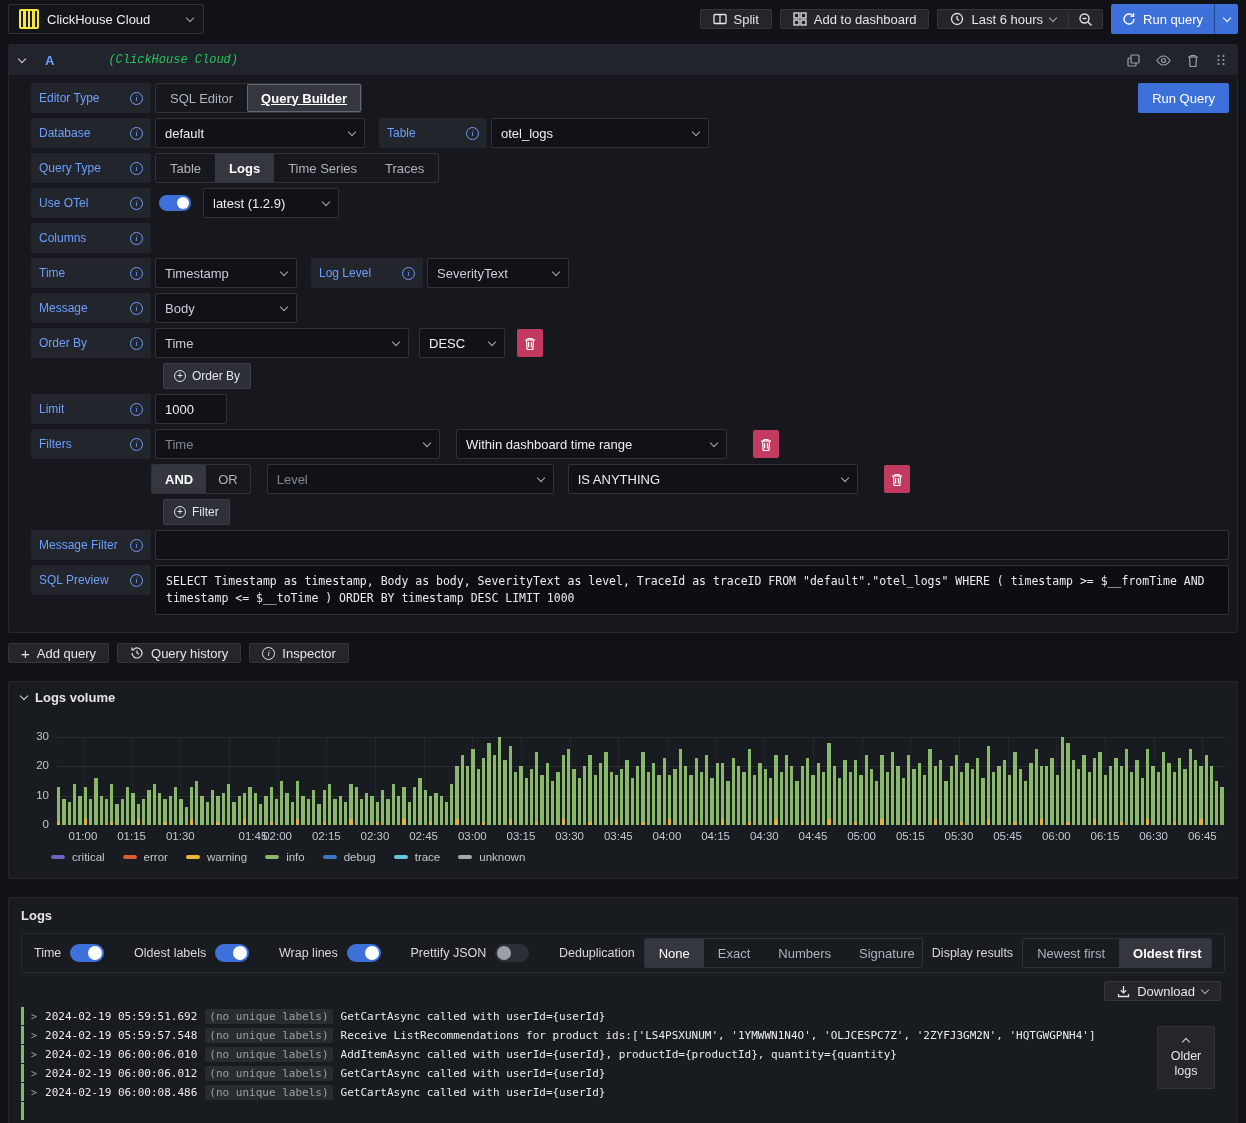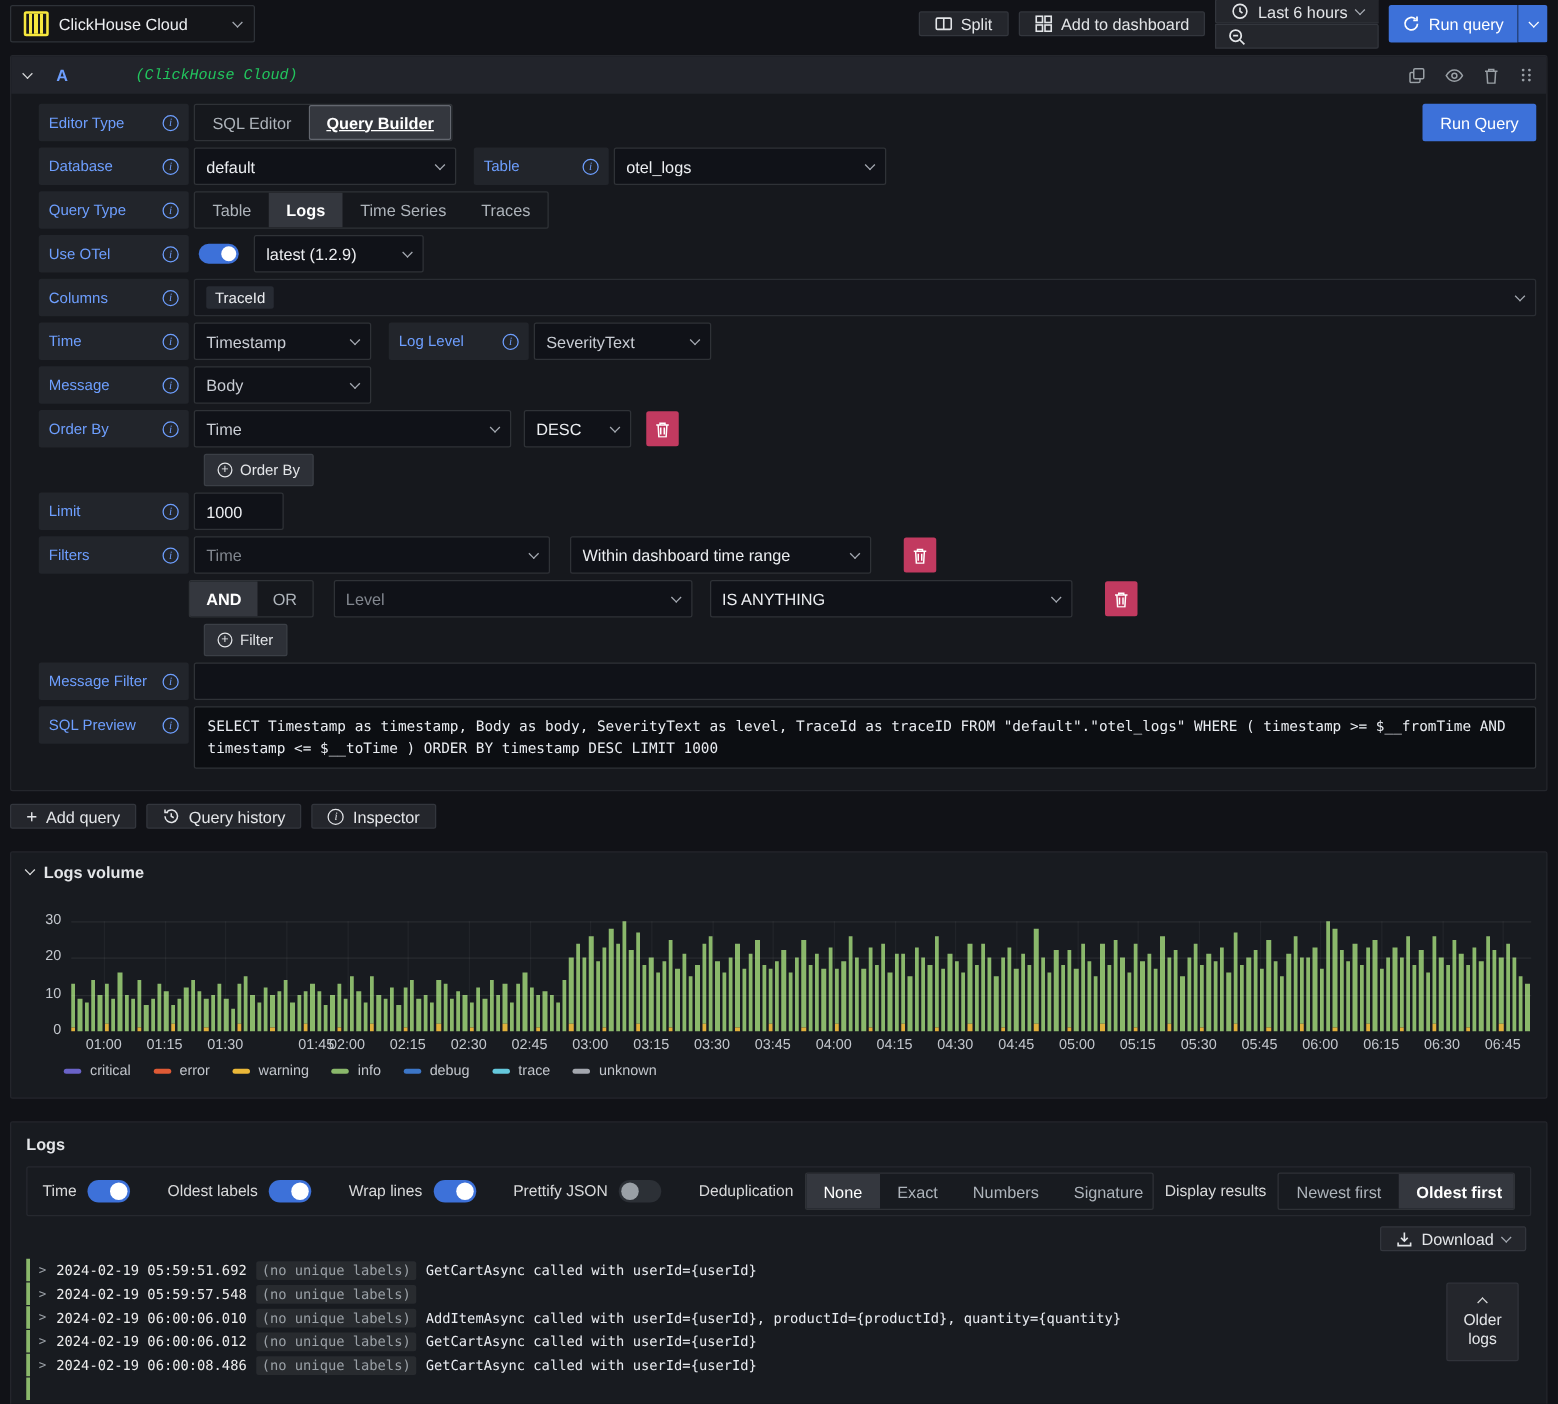--- a/index.html
+++ b/index.html
@@ -11,21 +11,21 @@
   .chev.up { transform:rotate(-135deg); margin-top:4px; }
   .info-i { display:inline-flex; align-items:center; justify-content:center; width:13px; height:13px; min-width:13px; border:1px solid currentColor; border-radius:50%; font-size:9px; font-style:italic; font-family:"Liberation Serif",serif; }
 
   
   .topbar { height:38px; display:flex; justify-content:space-between; align-items:center; padding:4px 8px; }
   .ds-picker { width:196px; height:30px; border:1px solid #2e3238; border-radius:2px; background:#141519; display:flex; align-items:center; gap:8px; padding:0 10px; cursor:pointer; }
   .ds-logo { width:20px; height:20px; border-radius:2px; background:repeating-linear-gradient(90deg,#191919 0 2px,#f7e83e 2px 4.6px); border:2px solid #f7e83e; }
   .ds-name { color:#eceef1; font-weight:500; flex:1; }
   .tb-right { display:flex; gap:8px; align-items:center; }
   .tb-btn { height:20px; background:#24262c; border:1px solid #33363d; border-radius:2px; display:flex; align-items:center; gap:7px; padding:0 12px; font-size:13px; font-weight:500; color:#e3e5e8; cursor:pointer; white-space:nowrap; }
-  .tb-group { display:flex;flex-direction:column; }
+  .tb-group { display:flex; }
   .tb-group .tb-btn:first-child { border-radius:2px 0 0 2px; border-right:none; }
   .tb-group .tb-btn:last-child { border-radius:0 2px 2px 0; padding:0 9px; }
   .run-split { display:flex; }
   .run-main { height:30px; background:#3d71d9; border-radius:2px 0 0 2px; display:flex; align-items:center; gap:7px; padding:0 11px; color:#fff; font-weight:500; cursor:pointer; }
   .run-caret { height:30px; width:24px; background:#3d71d9; border-left:1px solid rgba(0,0,0,.35); border-radius:0 2px 2px 0; display:flex; align-items:center; justify-content:center; cursor:pointer; }
   .run-caret .chev { border-color:#fff; }
 
   
   .card { margin:6px 8px 0; border:1px solid #24262c; border-radius:2px; background:#16181d; }
   .card-head { height:30px; background:#22242b; display:flex; align-items:center; gap:12px; padding:0 10px; }
@@ -261,24 +261,20 @@
           <span class="val bright">latest (1.2.9)</span>
           <span class="chev"></span>
         </div>
     </div>
 
     <div class="row">
       <div class="flabel">
           <span>Columns</span>
           <span class="info-i">i</span>
         </div>
-      <div class="select" style="flex:1; background:#15171d; border-color:#2a2d33;">
-        <span class="chip">TraceId</span>
-        <span class="chev"></span>
-      </div>
     </div>
 
     <div class="row">
       <div class="flabel">
           <span>Time</span>
           <span class="info-i">i</span>
         </div>
       <div class="select" style="width:142px;">
           <span class="val">Timestamp</span>
           <span class="chev"></span>
@@ -349,21 +345,21 @@
 
     <div class="row">
       <div class="flabel">
           <span>Filters</span>
           <span class="info-i">i</span>
         </div>
       <div class="select" style="width:285px;">
           <span class="val dim">Time</span>
           <span class="chev"></span>
         </div>
-      <div class="select" style="width:241px; margin-left:12px;">
+      <div class="select" style="width:271px; margin-left:12px;">
           <span class="val bright">Within dashboard time range</span>
           <span class="chev"></span>
         </div>
       <div class="red-btn" style="margin-left:22px;">
         <span>
             <svg width="12" height="13" viewBox="0 0 12 13" fill="none" stroke="#fff" stroke-width="1.2">
               <path d="M1 3h10"></path>
               <path d="M4 3V1.5h4V3"></path>
               <path d="M2.5 3l.6 9.5h5.8l.6-9.5"></path>
               <path d="M4.6 5v5.5M7.4 5v5.5"></path>
@@ -1301,20 +1297,21 @@
       <div class="log-row">
         <span class="arrow">&gt;</span>
         <span class="ts">2024-02-19 05:59:51.692</span>
         <span class="lbls">(no unique labels)</span>
         <span class="msg">GetCartAsync called with userId={userId}</span>
       </div>
       <div class="log-row">
         <span class="arrow">&gt;</span>
         <span class="ts">2024-02-19 05:59:57.548</span>
         <span class="lbls">(no unique labels)</span>
+        <span class="msg">Receive ListRecommendations for product ids:['LS4PSXUNUM', '1YMWWN1N4O', 'OLJCESPC7Z', '2ZYFJ3GM2N', 'HQTGWGPNH4']</span>
       </div>
       <div class="log-row">
         <span class="arrow">&gt;</span>
         <span class="ts">2024-02-19 06:00:06.010</span>
         <span class="lbls">(no unique labels)</span>
         <span class="msg">AddItemAsync called with userId={userId}, productId={productId}, quantity={quantity}</span>
       </div>
       <div class="log-row">
         <span class="arrow">&gt;</span>
         <span class="ts">2024-02-19 06:00:06.012</span>

